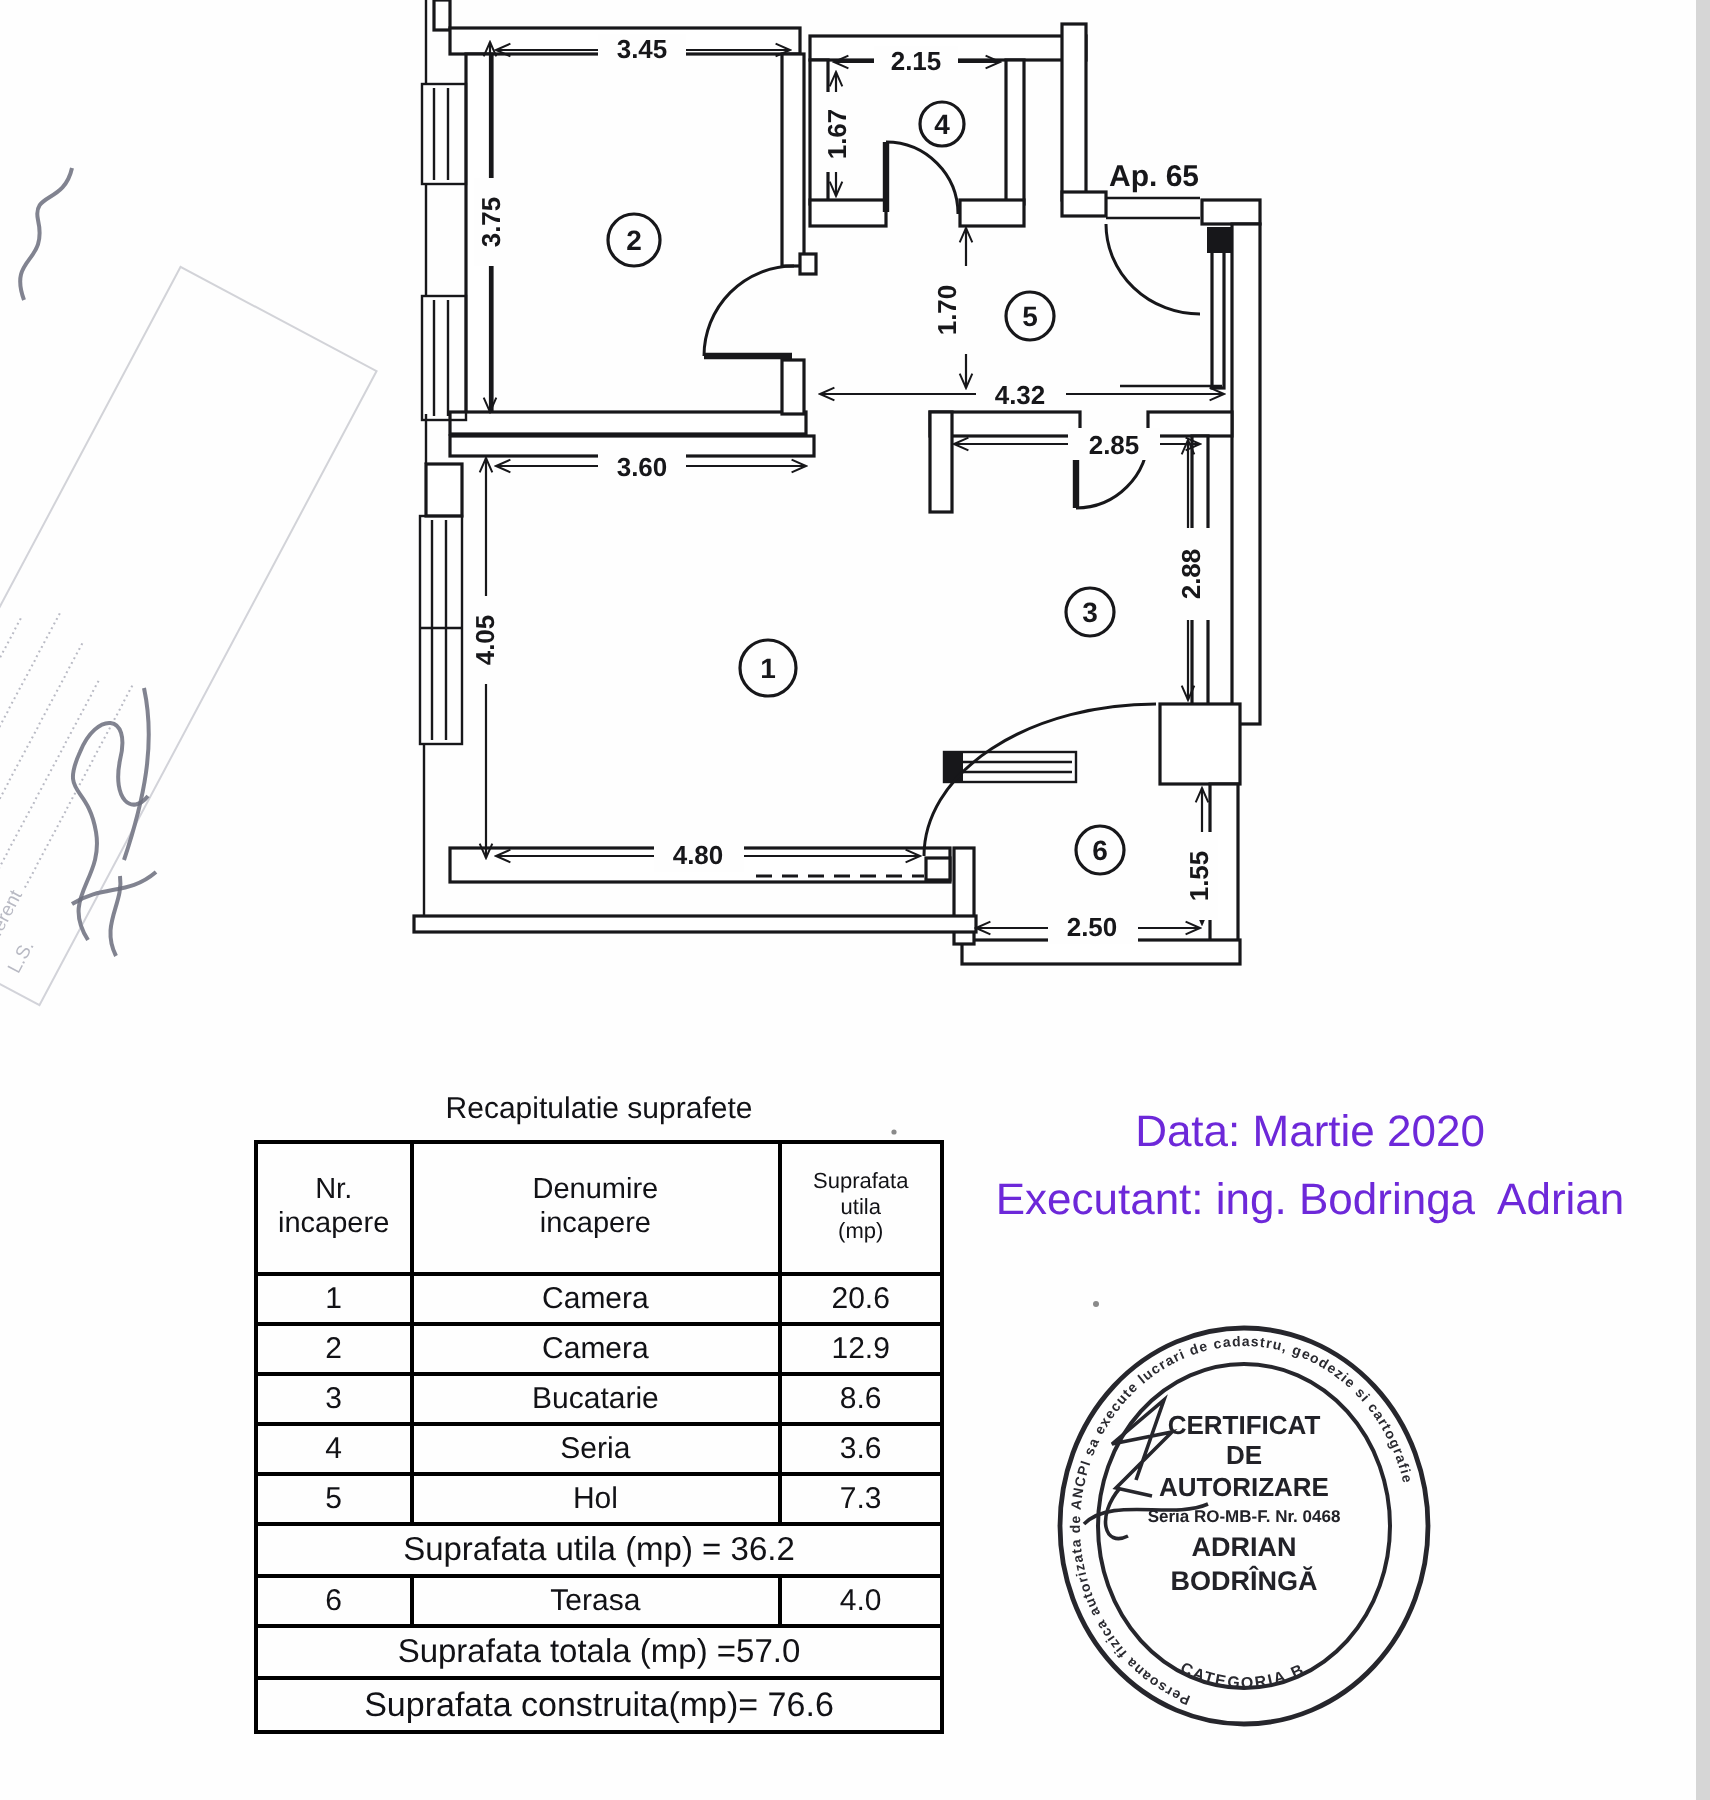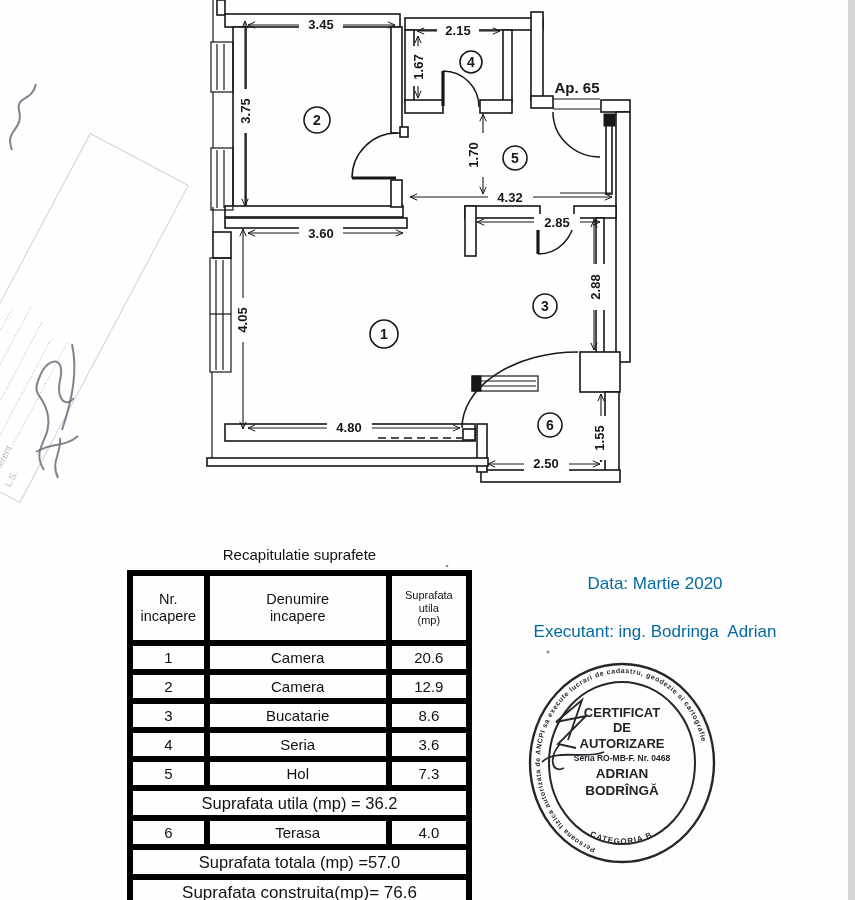--- a/index.html
+++ b/index.html
@@ -32,28 +32,28 @@
   .speck{fill:#8a8a8a;}
 
   
   .side-stamp{position:absolute;left:-125px;top:262px;width:360px;height:112px;
       transform:rotate(-62deg);border:1.2px solid rgba(125,128,145,.55);
       padding:2px 8px;box-sizing:border-box;opacity:.62;}
   .side-stamp div{font-size:9.5px;line-height:1.72;color:#8e90a0;white-space:nowrap;overflow:hidden;}
 
   
   .meta{position:absolute;left:465px;top:549px;width:380px;text-align:center;}
-  .meta-line{font-size:17px;color:#0369a1;line-height:1.55;margin-top:22px;}
+  .meta-line{font-size:22px;color:#6d28d9;line-height:1.55;}
   .pre{white-space:pre;}
 
   
   .tbl-wrap{position:absolute;left:127px;top:546px;width:345px;}
   .tbl-title{text-align:center;font-size:15px;color:#121216;margin-bottom:7px;}
   table.areas{border-collapse:collapse;width:100%;table-layout:fixed;}
-  table.areas td{border:6px solid #000000;text-align:center;vertical-align:middle;
+  table.areas td{border:2px solid #000000;text-align:center;vertical-align:middle;
       font-size:15px;color:#121216;padding:1px 2px;}
   table.areas tr.hdr td{height:62px;font-size:14.5px;line-height:1.15;}
   table.areas tr.hdr td.c3{font-size:11px;}
   table.areas tr.data td{height:21px;}
   table.areas td.merge{font-size:16.5px;height:22px;}
   table.areas td.built{font-size:17px;height:23px;}
 </style>
 </head>
 <body>
 

